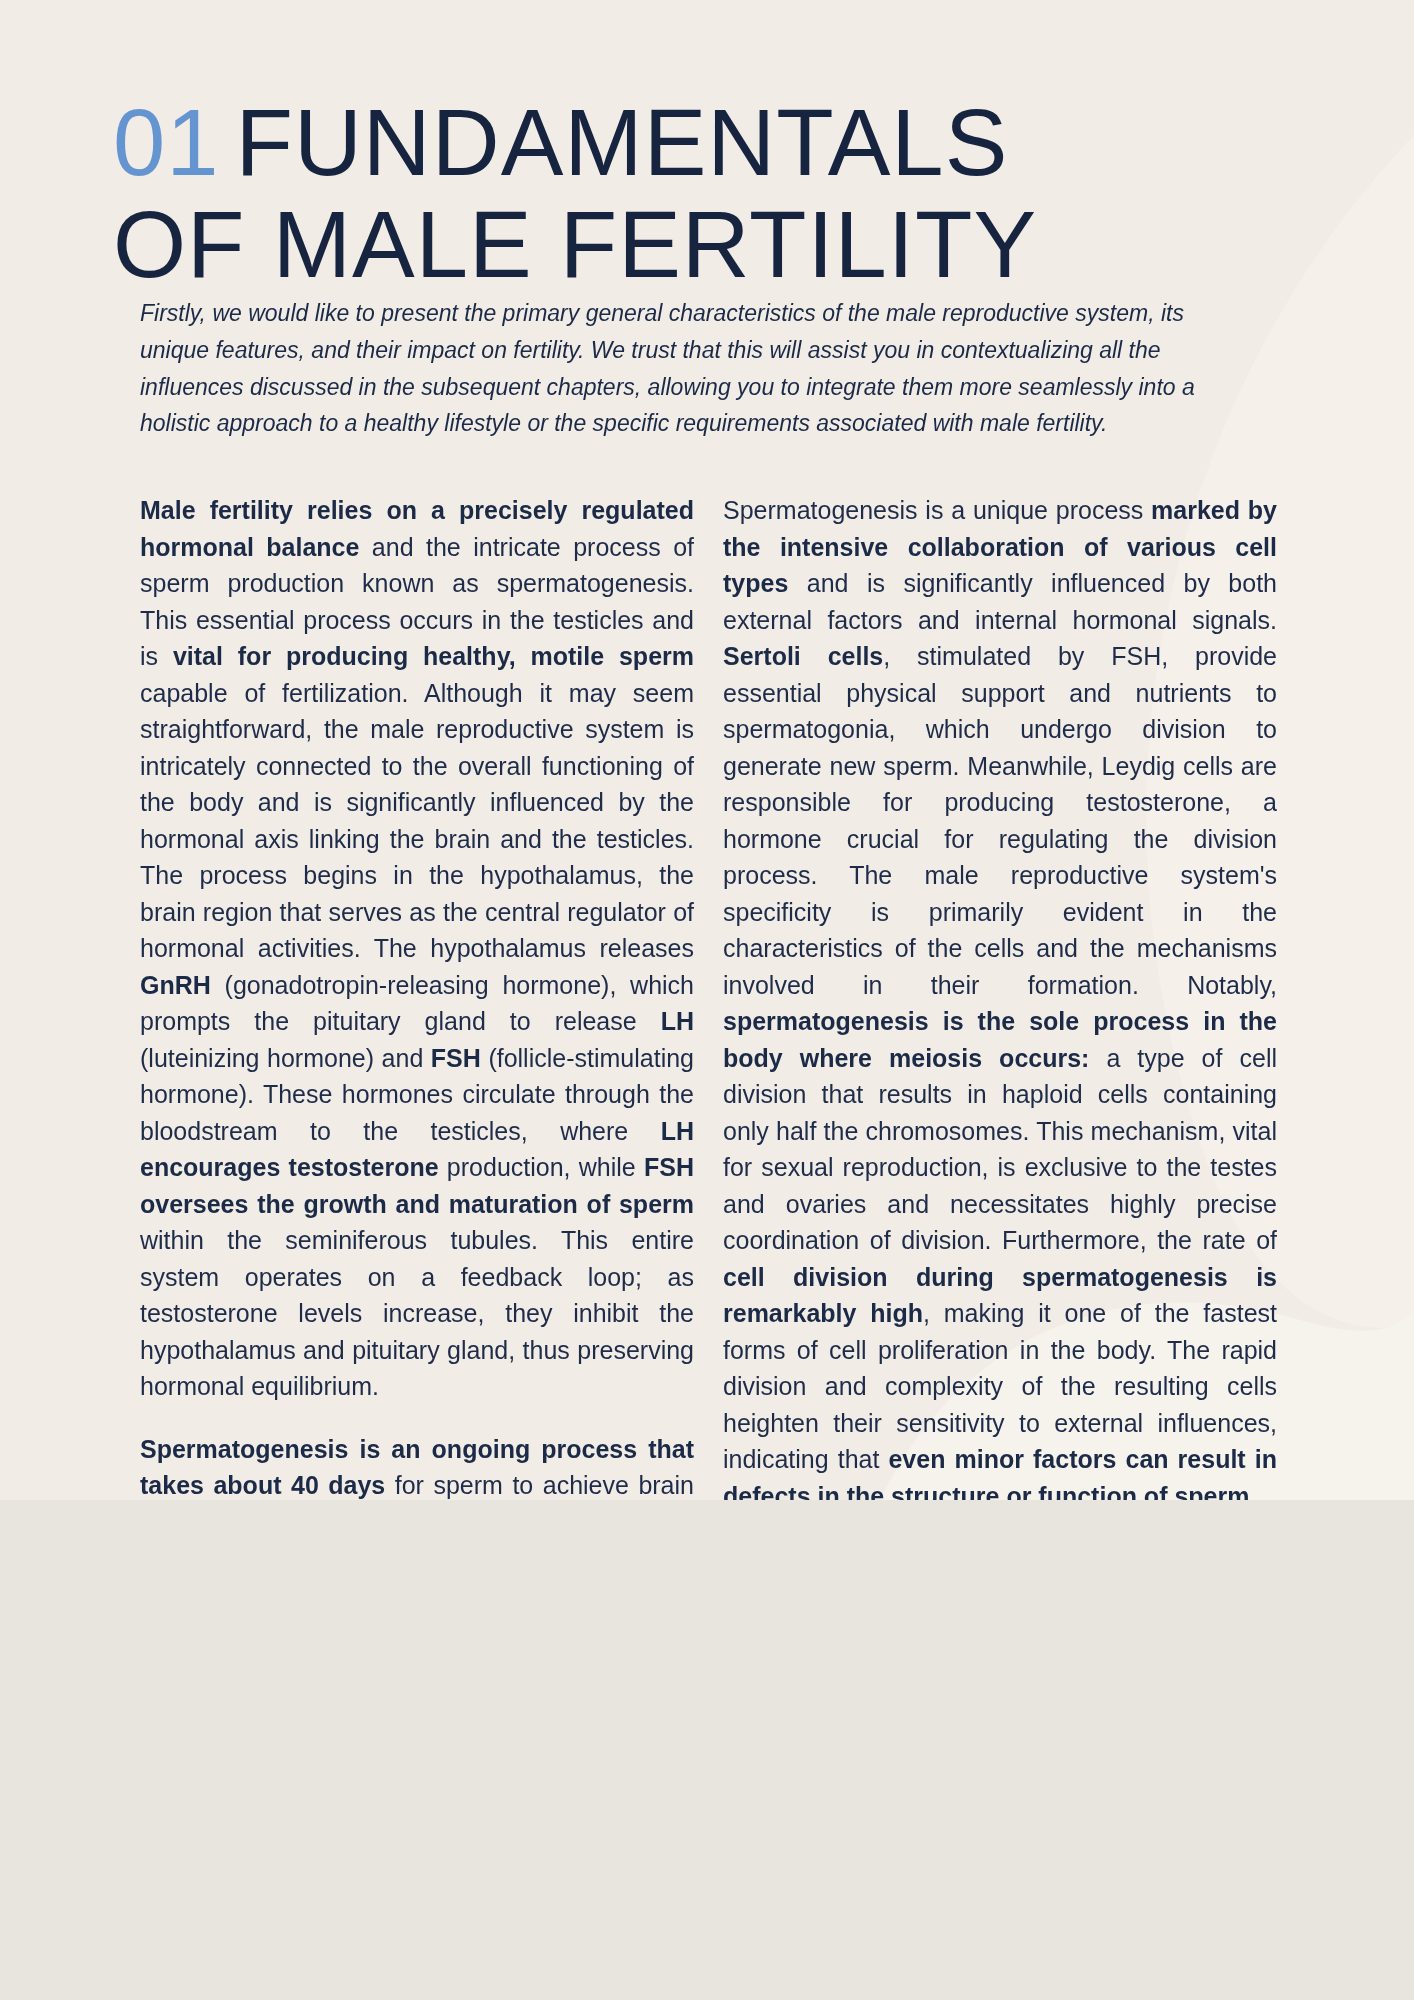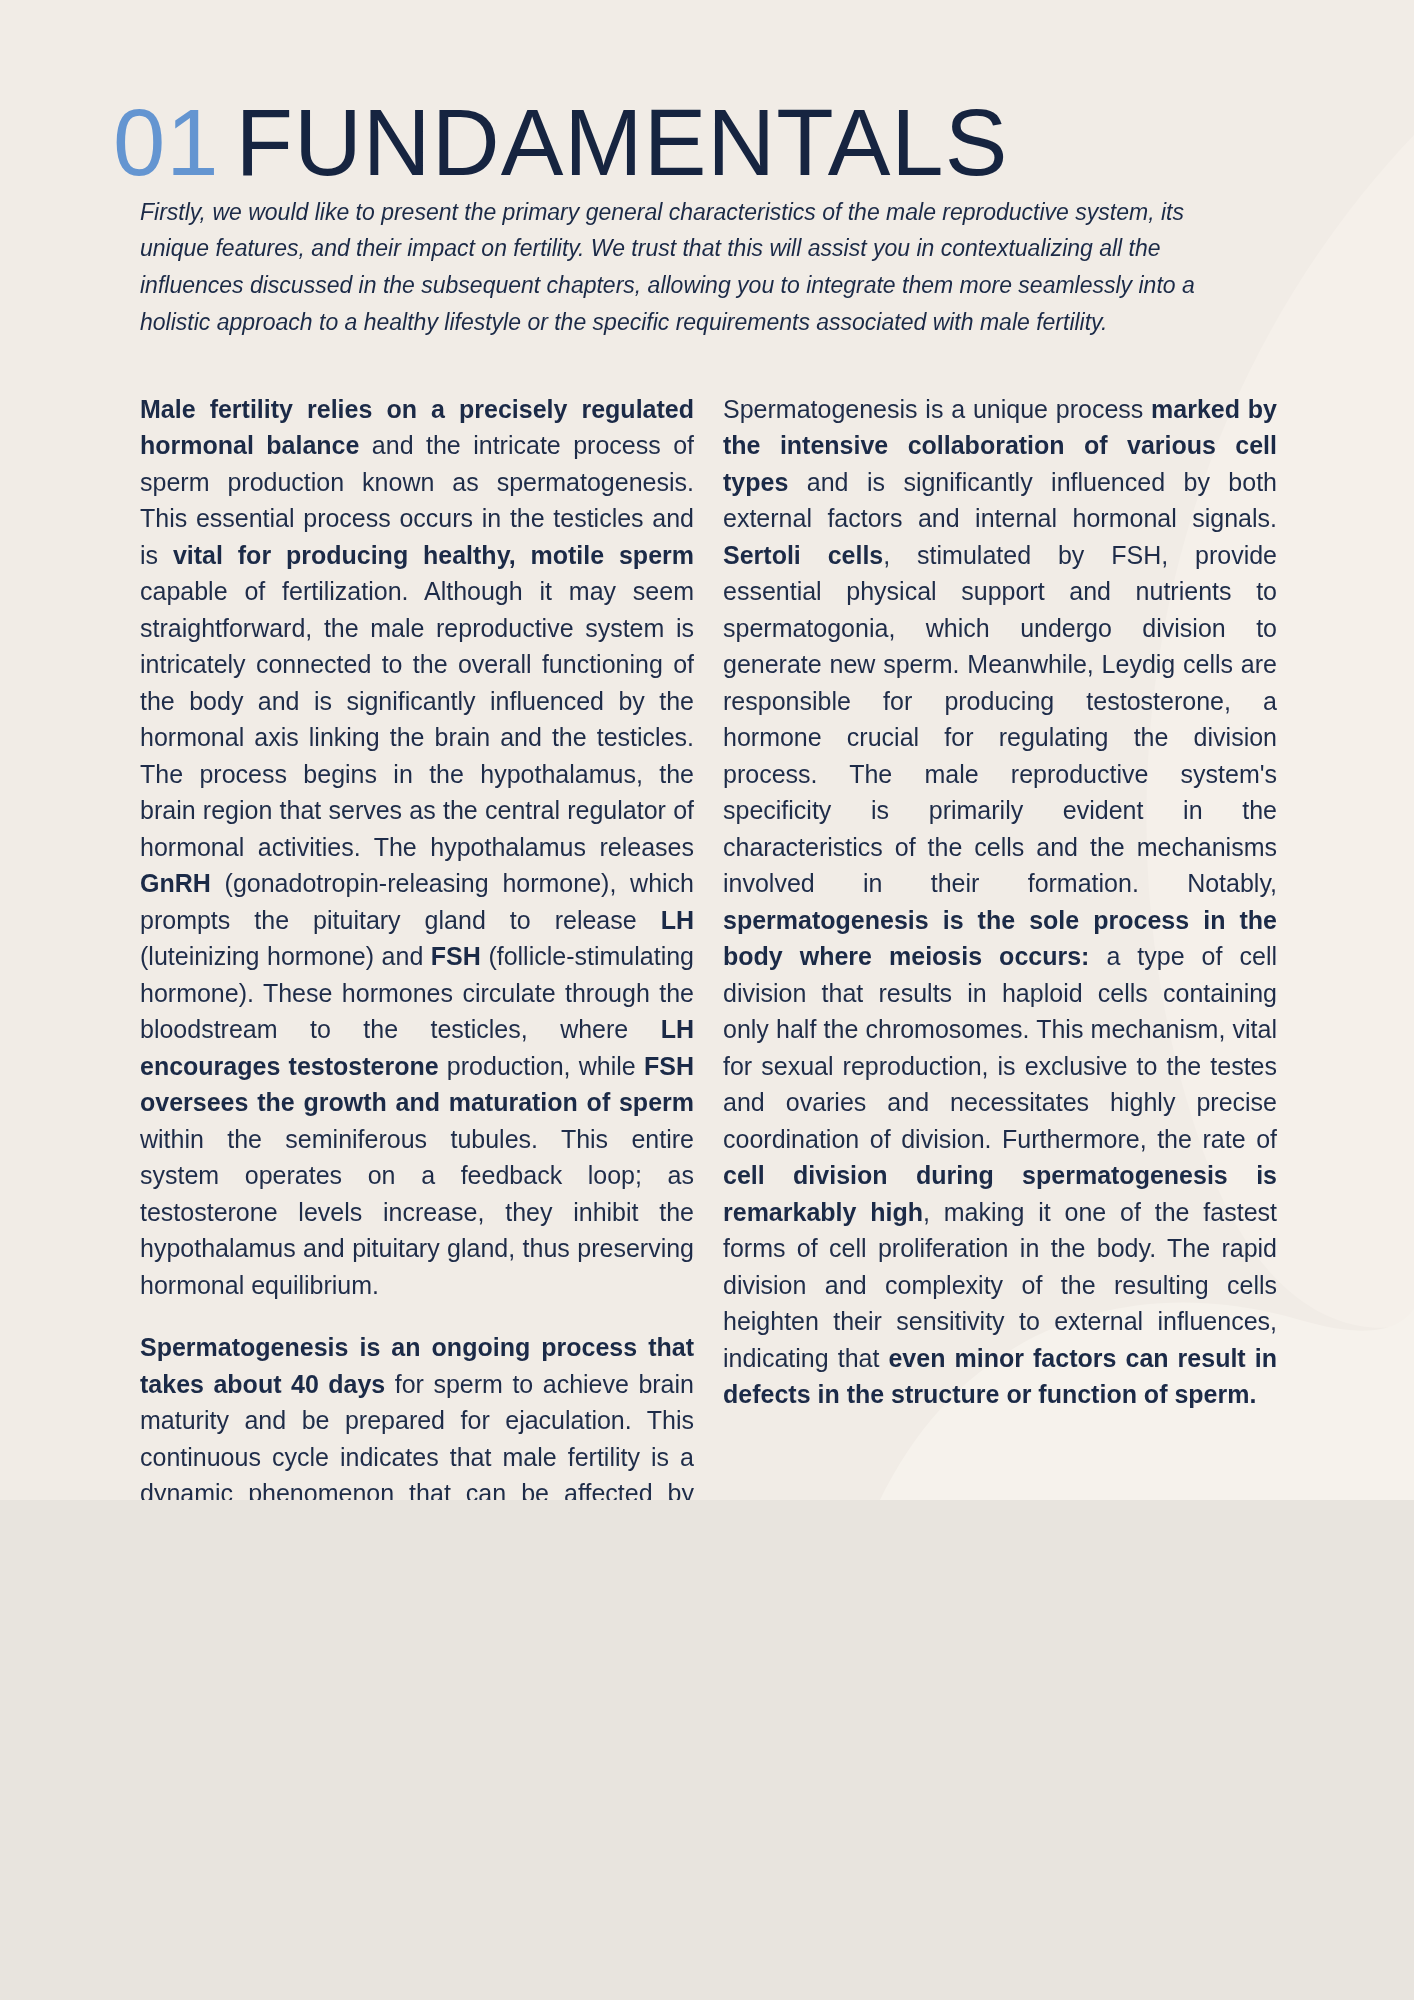--- a/index.html
+++ b/index.html
@@ -67,20 +67,21 @@
 
   <svg class="bg-decor" viewBox="0 0 1414 2000" preserveAspectRatio="none" aria-hidden="true">
     <path d="M 1414 180 C 1150 550, 1080 1100, 1210 1560 C 1260 1730, 1340 1790, 1414 1765 Z" fill="#f5f0ea"></path>
     <path d="M 880 2000 C 960 1780, 1120 1690, 1300 1760 C 1370 1787, 1400 1772, 1414 1745 L 1414 2000 Z" fill="#f6f2ec"></path>
   </svg>
 
   <div class="content">
 
     <h1 class="chapter-heading">
       <span class="chapter-num">01</span><span>FUNDAMENTALS</span><br>
+      <span>OF MALE FERTILITY</span>
     </h1>
 
     <p class="intro">Firstly, we would like to present the primary general characteristics of the male reproductive system, its unique features, and their impact on fertility. We trust that this will assist you in contextualizing all the influences discussed in the subsequent chapters, allowing you to integrate them more seamlessly into a holistic approach to a healthy lifestyle or the specific requirements associated with male fertility.</p>
 
     <div class="columns">
       <div class="col">
         <p><span class="b">Male fertility relies on a precisely regulated hormonal balance</span><span> and the intricate process of sperm production known as spermatogenesis. This essential process occurs in the testicles and is </span><span class="b">vital for producing healthy, motile sperm</span><span> capable of fertilization. Although it may seem straightforward, the male reproductive system is intricately connected to the overall functioning of the body and is significantly influenced by the hormonal axis linking the brain and the testicles. The process begins in the hypothalamus, the brain region that serves as the central regulator of hormonal activities. The hypothalamus releases </span><span class="b">GnRH</span><span> (gonadotropin-releasing hormone), which prompts the pituitary gland to release </span><span class="b">LH</span><span> (luteinizing hormone) and </span><span class="b">FSH</span><span> (follicle-stimulating hormone). These hormones circulate through the bloodstream to the testicles, where </span><span class="b">LH encourages testosterone</span><span> production, while </span><span class="b">FSH oversees the growth and maturation of sperm</span><span> within the seminiferous tubules. This entire system operates on a feedback loop; as testosterone levels increase, they inhibit the hypothalamus and pituitary gland, thus preserving hormonal equilibrium.</span></p>
         <p><span class="b">Spermatogenesis is an ongoing process that takes about 40 days</span><span> for sperm to achieve brain maturity and be prepared for ejaculation. This continuous cycle indicates that male fertility is a dynamic phenomenon that can be affected by even slight alterations in the body.</span></p>
       </div>
       <div class="col">

